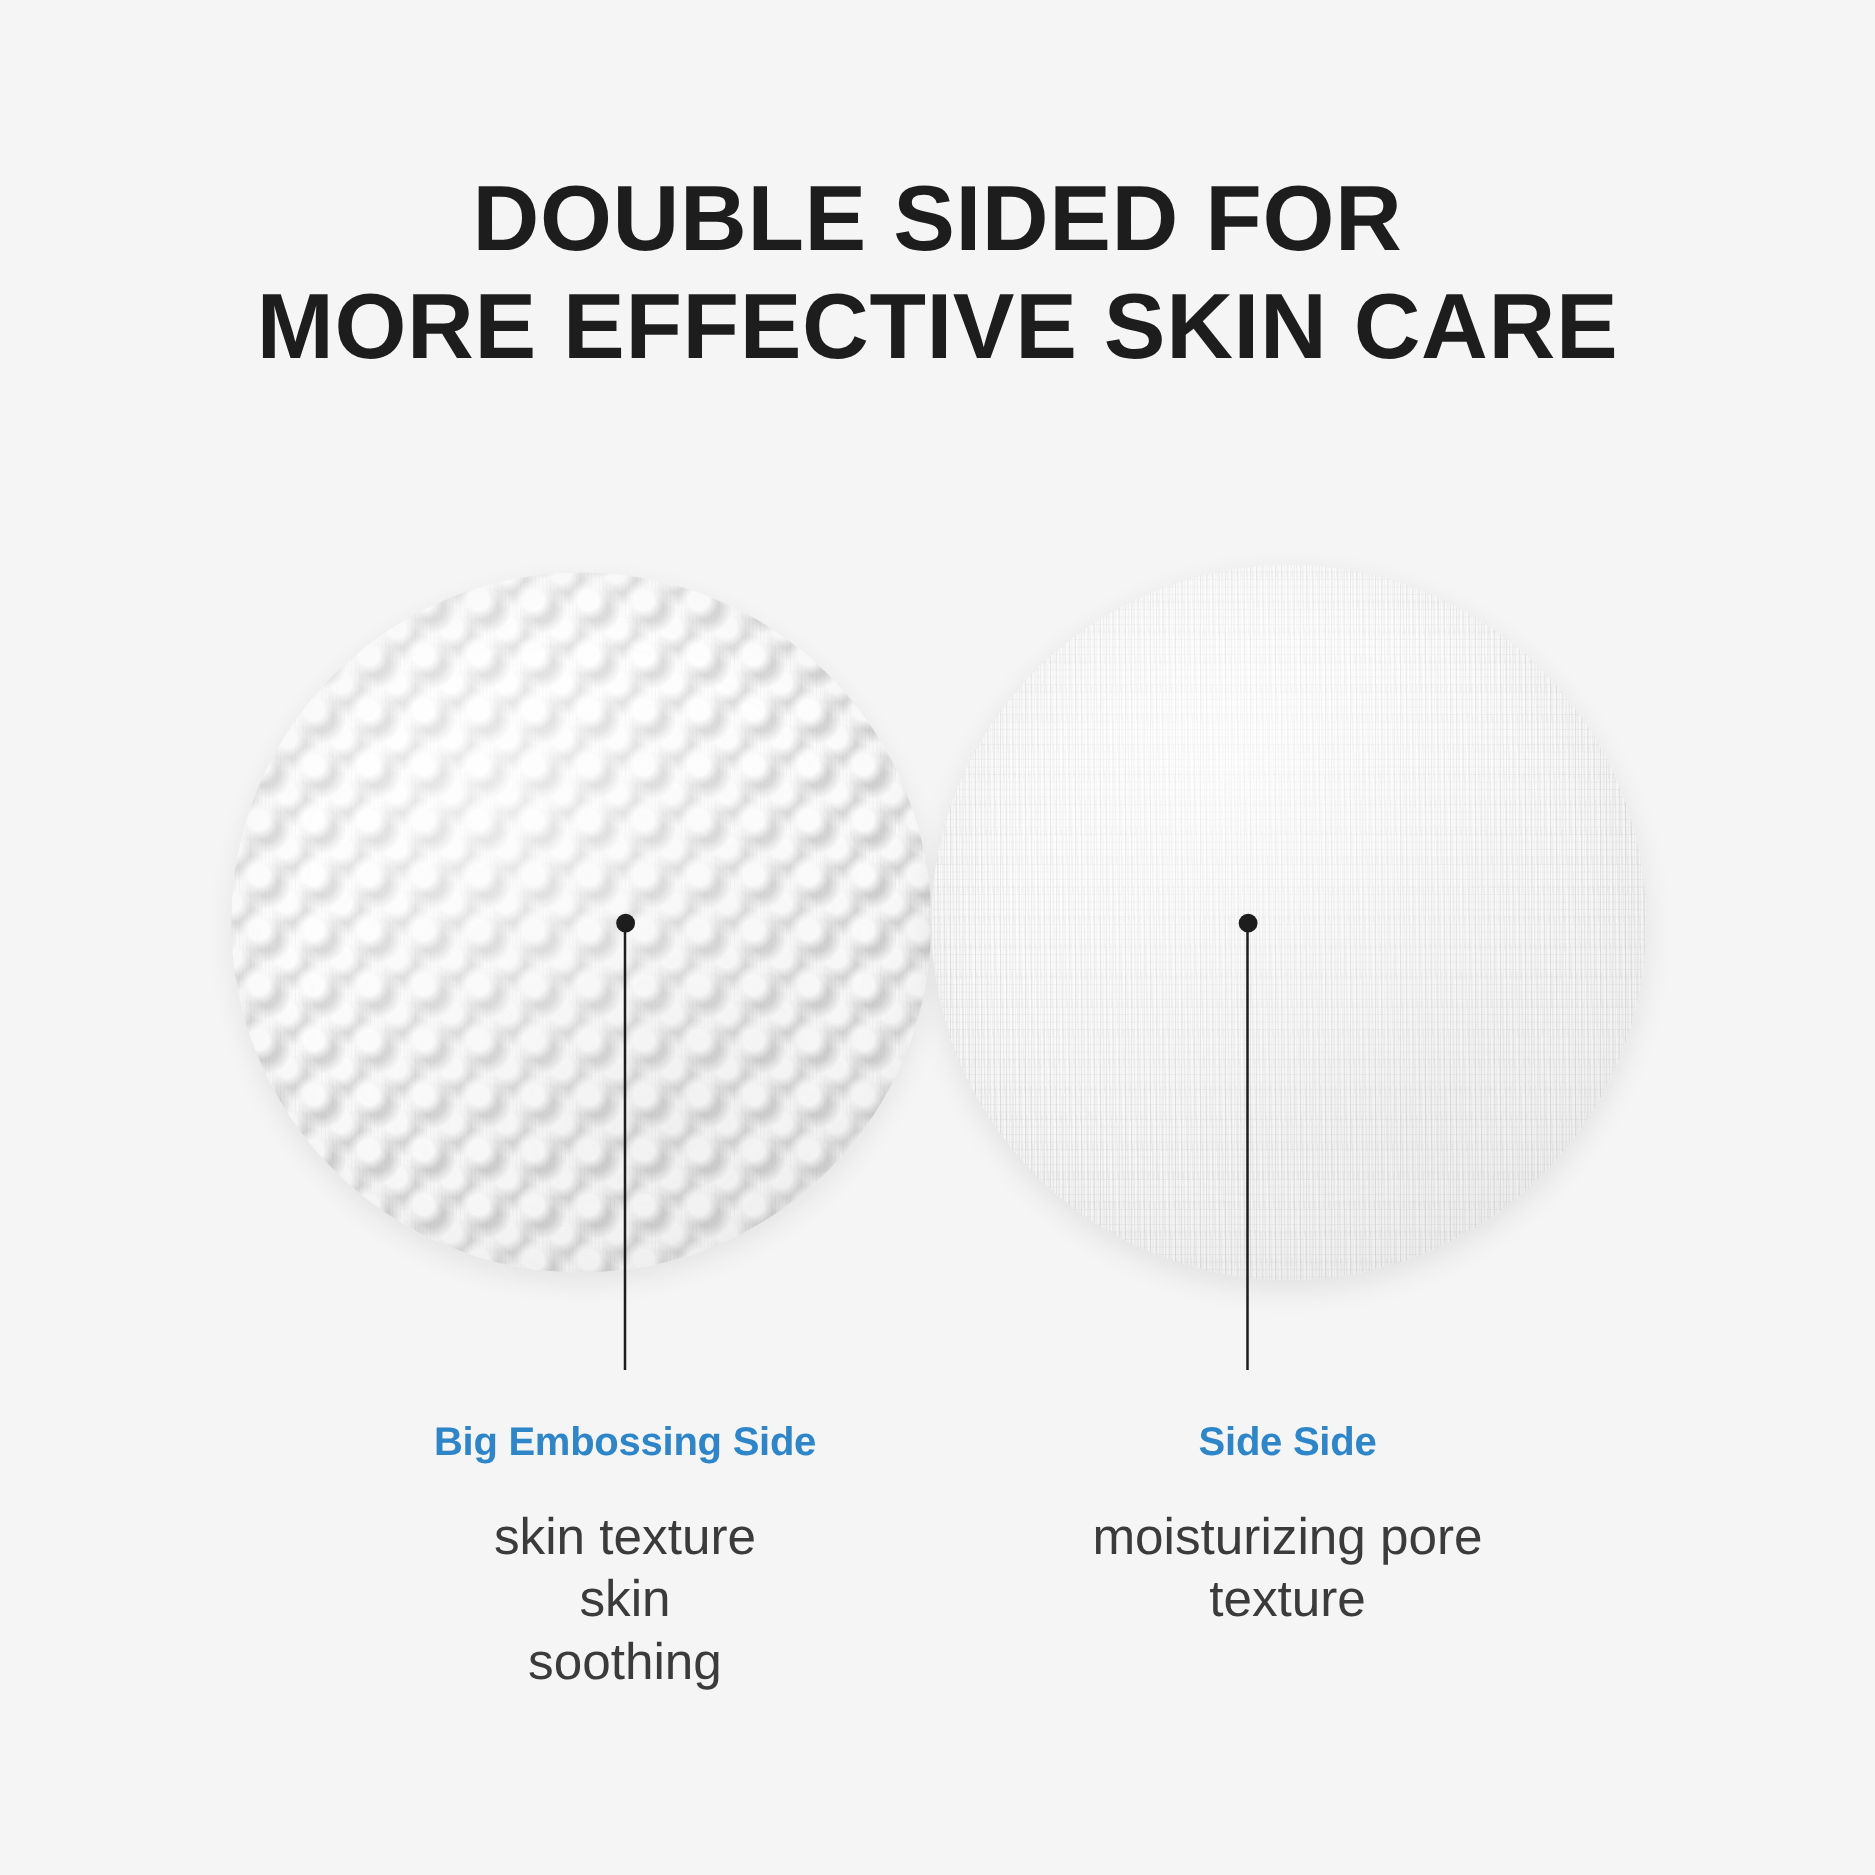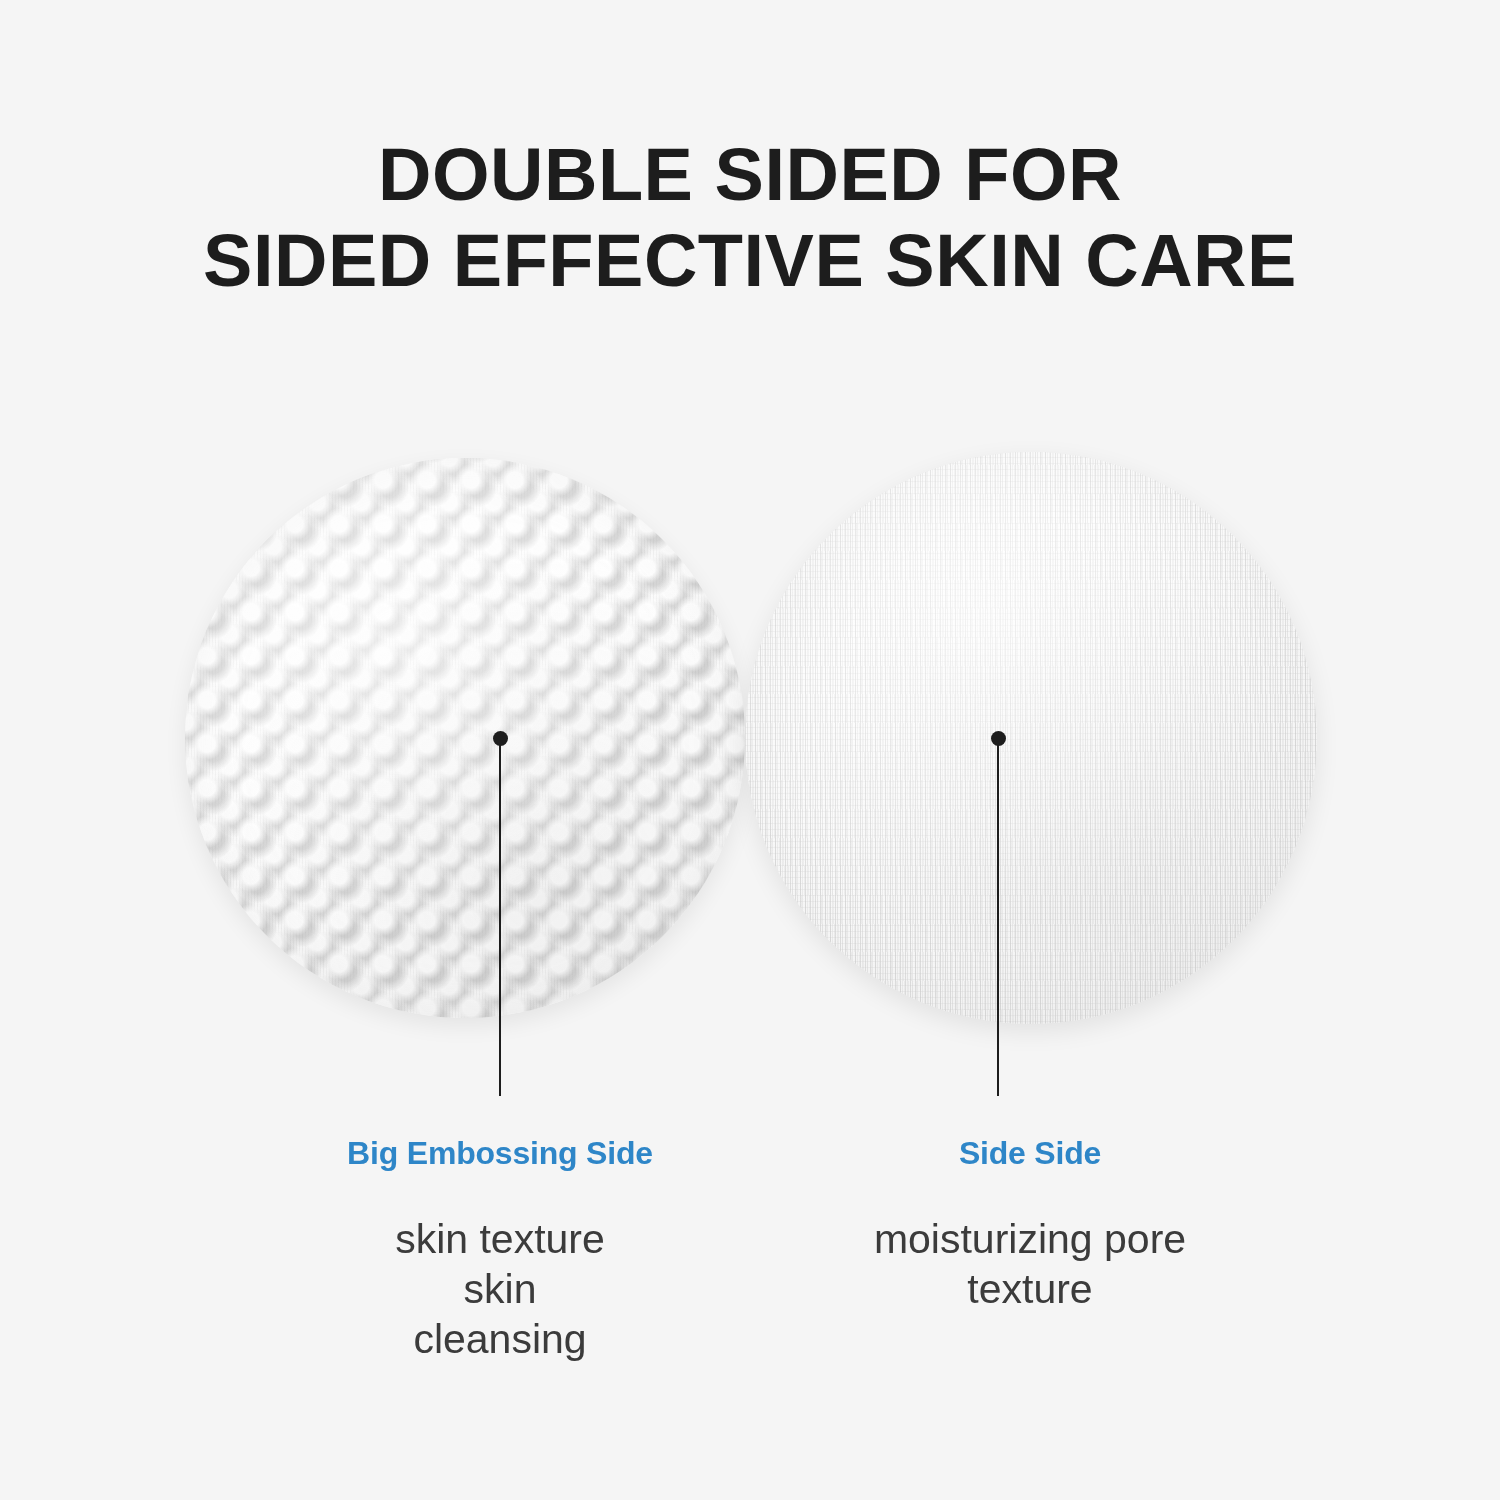--- a/index.html
+++ b/index.html
@@ -165,38 +165,38 @@
     font-weight: 700;
     line-height: 62px;
     letter-spacing: -0.2px;
     white-space: nowrap;
   }
   .caption-body {
     color: #3b3b3b;
     font-size: 41px;
     font-weight: 400;
     line-height: 50px;
-    margin-top: 30px;
+    margin-top: 20px;
   }
   .caption-body .cb-line {
     display: block;
     white-space: nowrap;
   }
 
   .caption-left  { left: 250px; top: 1122px; width: 500px; }
   .caption-right { left: 780px; top: 1122px; width: 500px; }
 </style>
 </head>
 <body>
 
 <div class="canvas">
 
   <div class="headline">
     <span class="hl-line">DOUBLE SIDED FOR</span>
-    <span class="hl-line">SIDED EFFECTIVE SKIN CARE</span>
+    <span class="hl-line">MORE EFFECTIVE SKIN CARE</span>
   </div>
 
   <div class="pads">
     <div class="pad pad-emboss"></div>
     <div class="pad pad-soft"></div>
   </div>
 
   <div class="leader leader-left">
     <span class="leader-dot"></span>
     <span class="leader-line"></span>
@@ -204,21 +204,21 @@
   <div class="leader leader-right">
     <span class="leader-dot"></span>
     <span class="leader-line"></span>
   </div>
 
   <div class="caption caption-left">
     <div class="caption-title">Big Embossing Side</div>
     <div class="caption-body">
       <span class="cb-line">skin texture</span>
       <span class="cb-line">skin</span>
-      <span class="cb-line">cleansing</span>
+      <span class="cb-line">soothing</span>
     </div>
   </div>
 
   <div class="caption caption-right">
     <div class="caption-title">Side Side</div>
     <div class="caption-body">
       <span class="cb-line">moisturizing pore</span>
       <span class="cb-line">texture</span>
     </div>
   </div>

